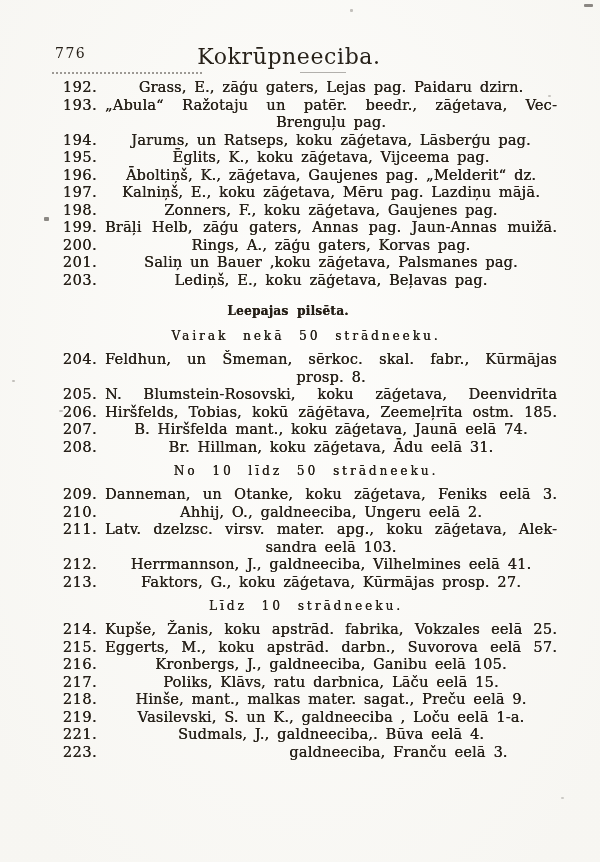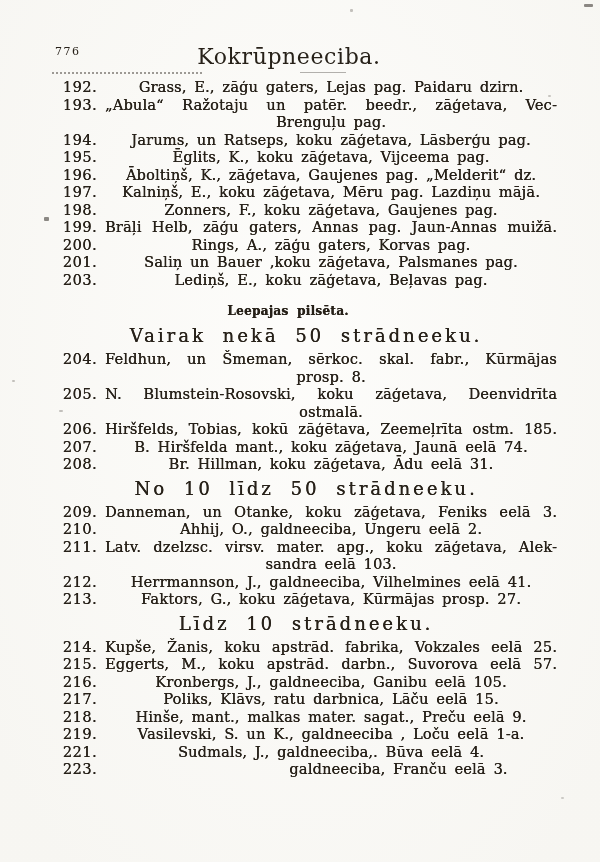--- a/index.html
+++ b/index.html
@@ -25,21 +25,21 @@
     position: absolute;
     left: 55px; top: 44px;
     width: 502px;
   }
   .header-row {
     position: relative;
     height: 21px;
   }
   .page-num {
     position: absolute; left: 0; top: 1px;
-    font-size: 11px;
+    font-size: 14px;
     letter-spacing: 1.5px;
   }
   .page-title {
     text-align: center;
     position: relative; left: -17px;
     font-size: 22px;
     letter-spacing: 0.6px;
   }
   .rule {
     position: relative;
@@ -92,21 +92,21 @@
     font-size: 12px;
     line-height: 20px;
     word-spacing: 4px;
     letter-spacing: 0.3px;
     text-shadow: 0.3px 0 0 currentColor;
   }
   .subheading {
     margin-top: 6px;
     margin-bottom: 6px;
     text-align: center;
-    font-size: 18px;
+    font-size: 12px;
     line-height: 18px;
     letter-spacing: 3px;
     word-spacing: 8px;
     text-shadow: 0.25px 0 0 currentColor;
   }
   .speck {
     position: absolute;
     background: rgba(50,44,38,0.55);
     border-radius: 1px;
   }
@@ -213,21 +213,20 @@
             <span class="num">204.</span>
             <div class="lines">
               <div class="line j">Feldhun, un Šmeman, sērkoc. skal. fabr., Kūrmājas</div>
               <div class="line">prosp. 8.</div>
             </div>
           </div>
           <div class="entry">
             <span class="num">205.</span>
             <div class="lines">
               <div class="line j">N. Blumstein-Rosovski, koku zāģetava, Deenvidrīta</div>
-              <div class="line">ostmalā.</div>
             </div>
           </div>
           <div class="entry">
             <span class="num">206.</span>
             <div class="lines">
               <div class="line j">Hiršfelds, Tobias, kokū zāģētava, Zeemeļrīta ostm. 185.</div>
             </div>
           </div>
           <div class="entry">
             <span class="num">207.</span>

